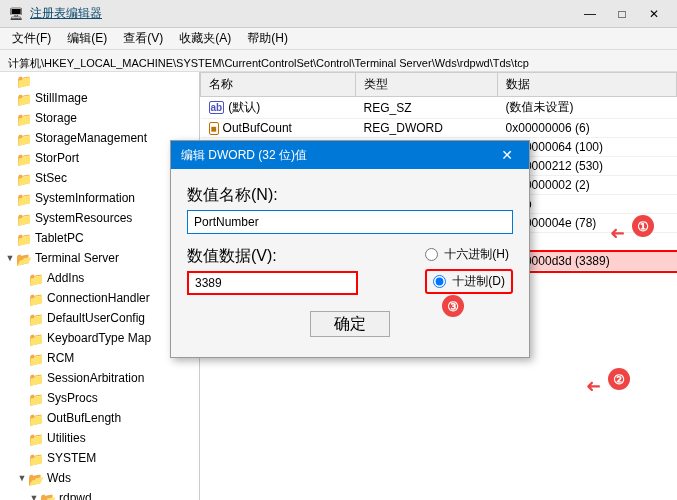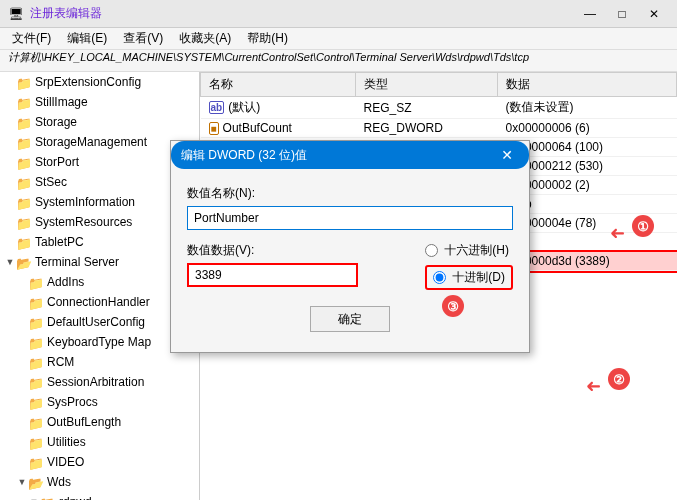--- a/index.html
+++ b/index.html
@@ -26,21 +26,22 @@
       width: 16px;
       height: 16px;
       margin-right: 6px;
       display: flex;
       align-items: center;
       justify-content: center;
     }
     .title-bar-text {
       flex: 1;
       font-size: 12px;
-      color: #6d28d9;
+      color: #0c4a6e;
+      text-decoration: underline;
     }
     .title-bar-controls {
       display: flex;
       gap: 2px;
     }
     .title-bar-btn {
       width: 30px;
       height: 22px;
       background: #e8e8e8;
       border: none;
@@ -65,28 +66,27 @@
       cursor: pointer;
       font-size: 12px;
       color: #000;
     }
 
     
     .breadcrumb-bar {
       background: #f5f5f5;
       height: 22px;
       display: flex;
-      align-items: flex-start;
+      align-items: flex-end;
       padding: 0 8px;
       border-bottom: 1px solid #ddd;
       font-size: 11px;
       color: #000;
       overflow: hidden;
       white-space: nowrap;
-      font-style: italic;
     }
 
     
     .main-area {
       display: flex;
       height: calc(500px - 72px);
     }
 
     
     .tree-panel {
@@ -189,40 +189,39 @@
 
     .dialog-title {
       background: #0078d7;
       color: white;
       height: 28px;
       display: flex;
       align-items: center;
       padding: 0 10px;
       font-size: 12px;
       font-weight: normal;
-      border-radius: 13px;
     }
     .dialog-title-text { flex: 1; }
     .dialog-close {
       width: 24px;
       height: 24px;
       display: flex;
       align-items: center;
       justify-content: center;
       cursor: pointer;
       color: white;
       font-size: 14px;
     }
 
     .dialog-body {
       padding: 16px;
     }
 
     .dialog-label {
-      font-size: 12px;
+      font-size: 16px;
       color: #000;
       margin-bottom: 4px;
     }
 
     .dialog-input {
       width: 100%;
       height: 24px;
       border: 1px solid #0078d7;
       padding: 2px 6px;
       font-size: 12px;
@@ -278,21 +277,21 @@
       margin-top: 16px;
       padding-bottom: 4px;
     }
 
     .dialog-btn {
       width: 80px;
       height: 26px;
       background: #f0f0f0;
       border: 1px solid #aaa;
       cursor: pointer;
-      font-size: 12px;
+      font-size: 16px;
       font-family: inherit;
     }
 
     
     .annotation {
       position: absolute;
       width: 22px;
       height: 22px;
       border-radius: 50%;
       background: #e44;
@@ -345,21 +344,20 @@
   <span>计算机\HKEY_LOCAL_MACHINE\SYSTEM\CurrentControlSet\Control\Terminal Server\Wds\rdpwd\Tds\tcp</span>
 </div>
 
 <div class="main-area">
 
   <div class="tree-panel">
     <div id="tree-container">
         <div class="tree-item" style="padding-left: 4px;">
           <span class="tree-arrow"></span>
           <span style="display: inline-block; width: 16px; height: 14px; margin-right: 3px; font-size: 13px;">📁</span>
-          <span>SrpExtensionConfig</span>
         </div>
         <div class="tree-item" style="padding-left: 4px;">
           <span class="tree-arrow"></span>
           <span style="display: inline-block; width: 16px; height: 14px; margin-right: 3px; font-size: 13px;">📁</span>
           <span>StillImage</span>
         </div>
         <div class="tree-item" style="padding-left: 4px;">
           <span class="tree-arrow"></span>
           <span style="display: inline-block; width: 16px; height: 14px; margin-right: 3px; font-size: 13px;">📁</span>
           <span>Storage</span>
@@ -440,21 +438,21 @@
           <span>OutBufLength</span>
         </div>
         <div class="tree-item" style="padding-left: 16px;">
           <span class="tree-arrow"></span>
           <span style="display: inline-block; width: 16px; height: 14px; margin-right: 3px; font-size: 13px;">📁</span>
           <span>Utilities</span>
         </div>
         <div class="tree-item" style="padding-left: 16px;">
           <span class="tree-arrow"></span>
           <span style="display: inline-block; width: 16px; height: 14px; margin-right: 3px; font-size: 13px;">📁</span>
-          <span>VIDEO</span>
+          <span>SYSTEM</span>
         </div>
         <div class="tree-item" style="padding-left: 16px;">
           <span class="tree-arrow" style="color: rgb(85, 85, 85); font-size: 9px;">▼</span>
           <span style="display: inline-block; width: 16px; height: 14px; margin-right: 3px; font-size: 13px;">📂</span>
           <span>Wds</span>
         </div>
         <div class="tree-item" style="padding-left: 28px;">
           <span class="tree-arrow" style="color: rgb(85, 85, 85); font-size: 9px;">▼</span>
           <span style="display: inline-block; width: 16px; height: 14px; margin-right: 3px; font-size: 13px;">📂</span>
           <span>rdpwd</span>

